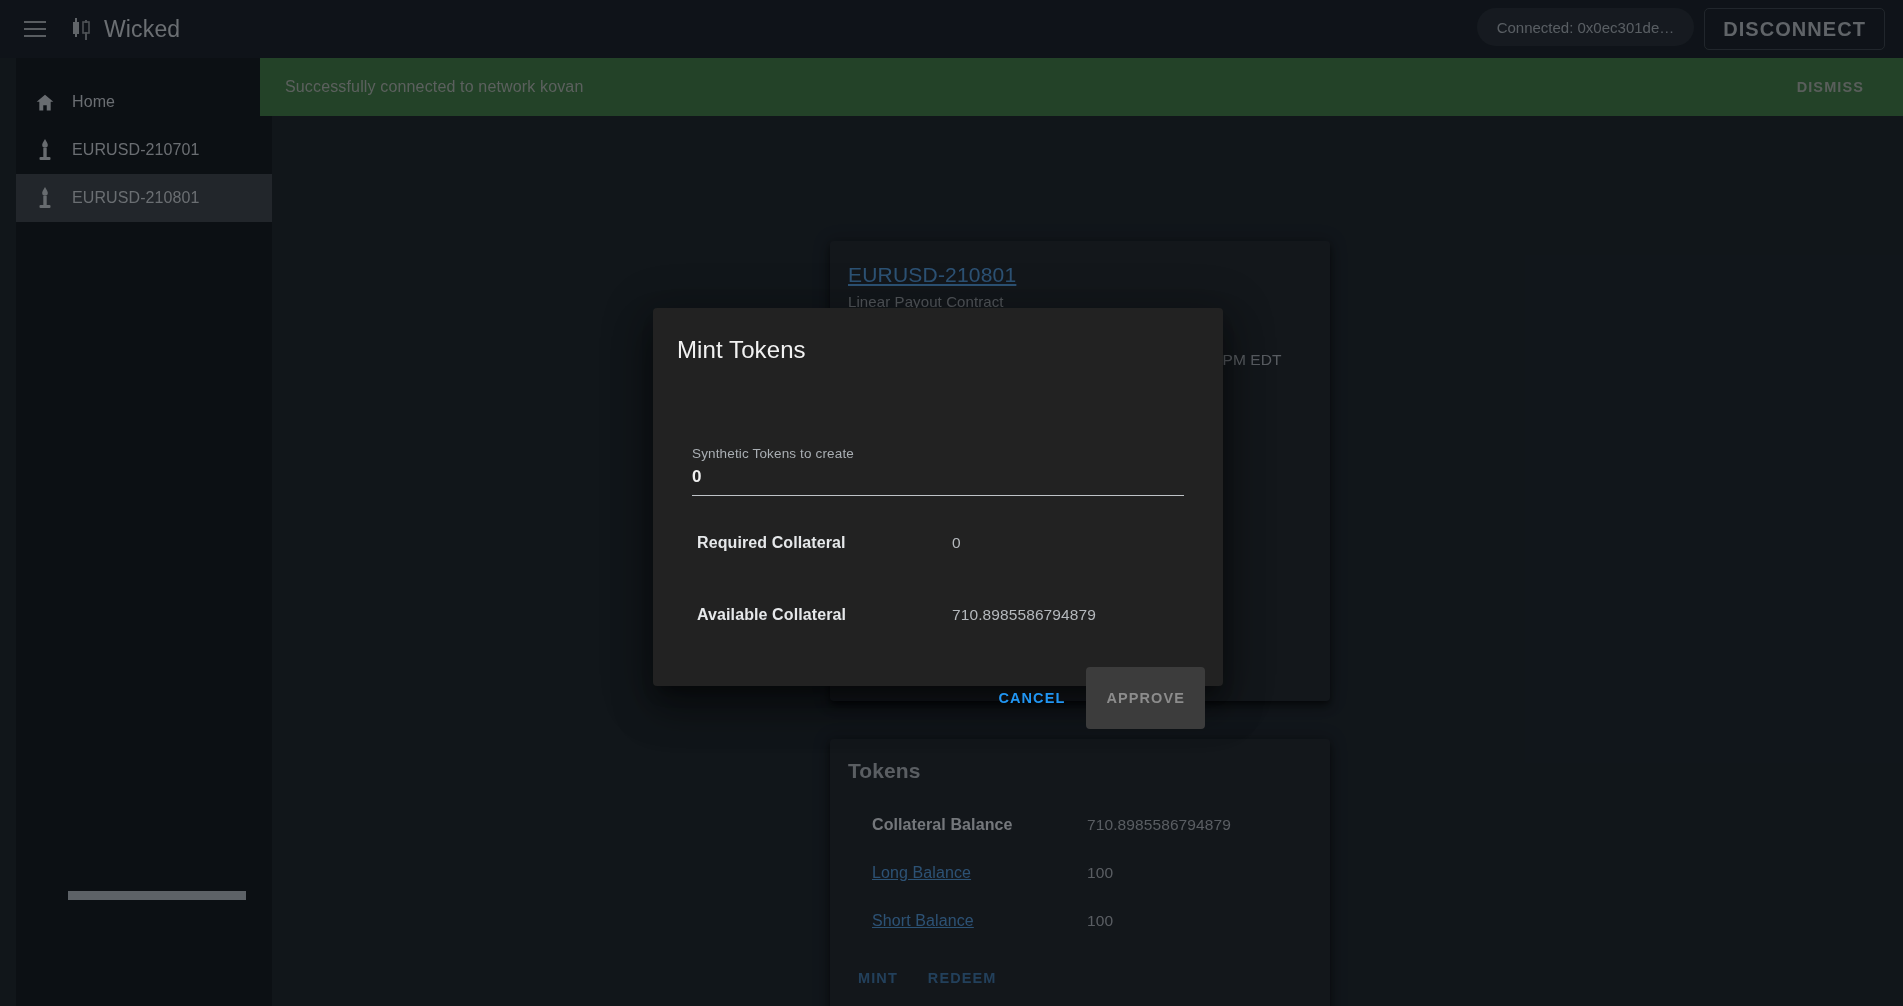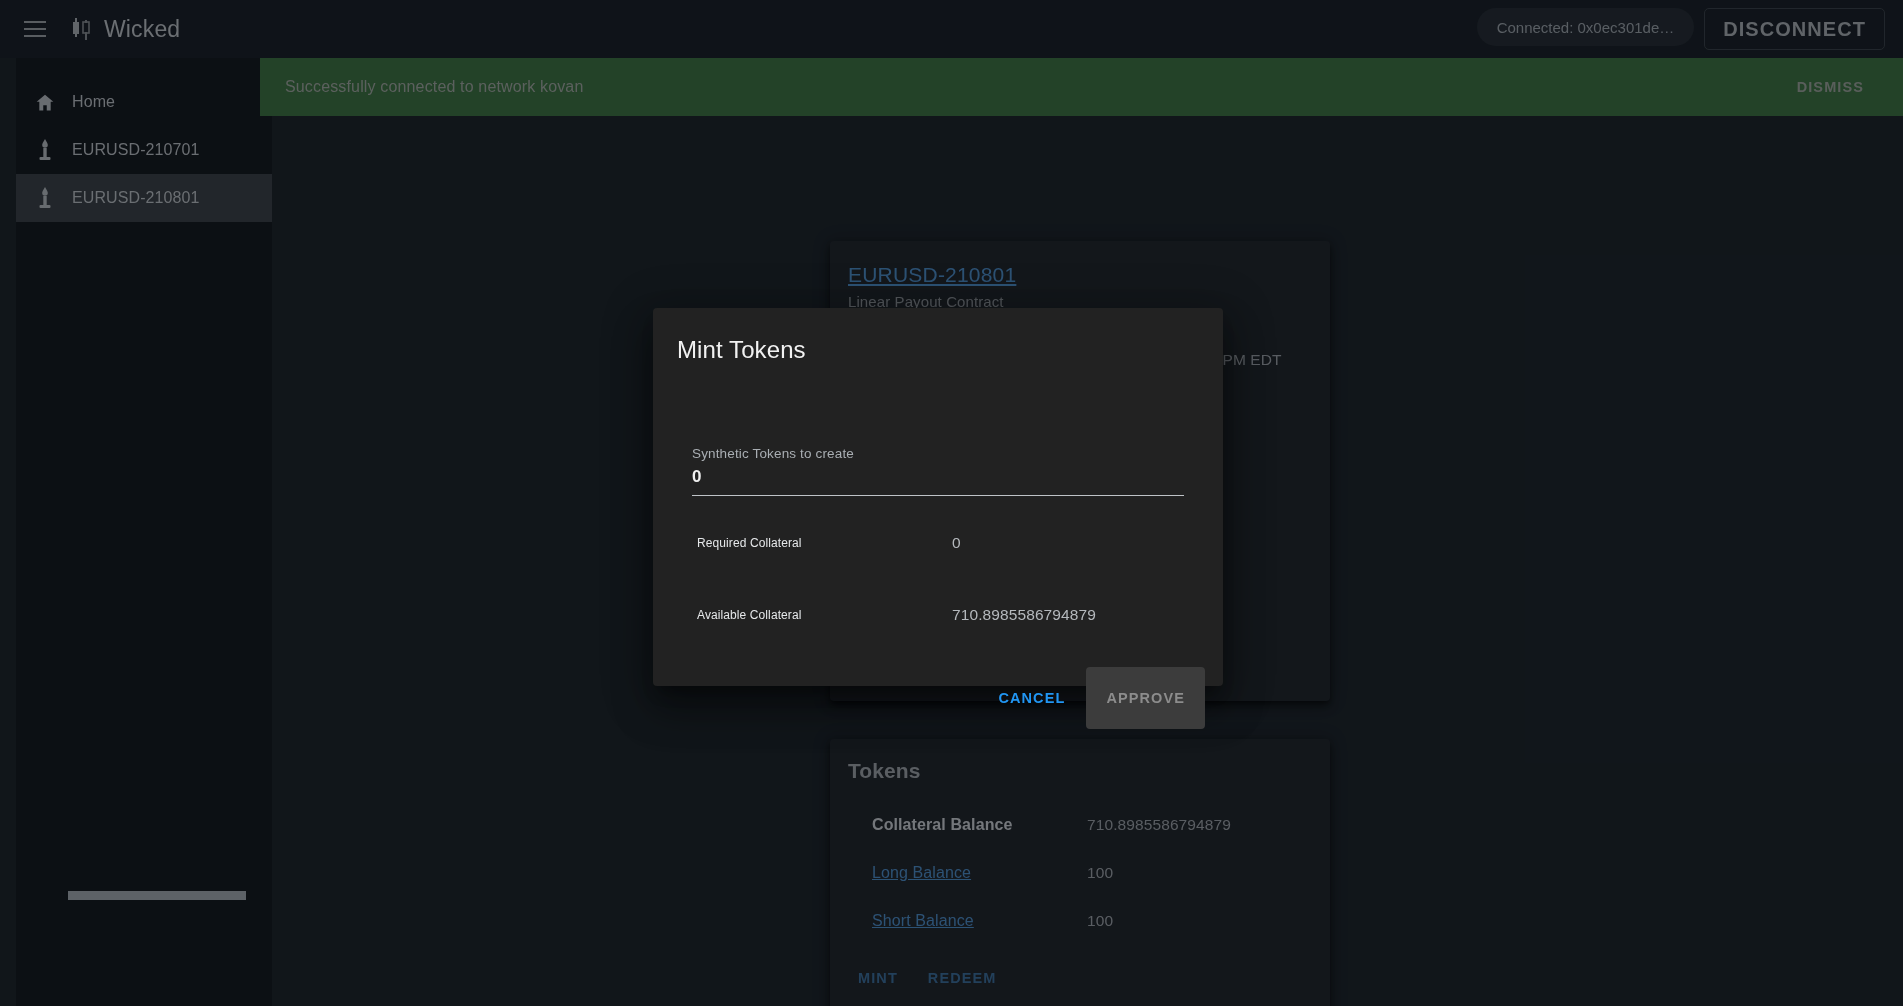--- a/index.html
+++ b/index.html
@@ -308,23 +308,23 @@
     padding: 0 0 8px 0;
     letter-spacing: 0.2px;
   }
   .modal-kv {
     display: flex;
     align-items: center;
     height: 72px;
     padding-left: 20px;
   }
   .modal-kv .k {
-    font-size: 12px;
+    font-size: 16px;
     color: #e6e8ea;
-    font-weight: 400;
+    font-weight: 700;
     width: 255px;
     flex: none;
     letter-spacing: 0.1px;
   }
   .modal-kv .v {
     font-size: 15.5px;
     color: #b5b9bd;
     letter-spacing: 0.1px;
   }
   .modal-footer {

